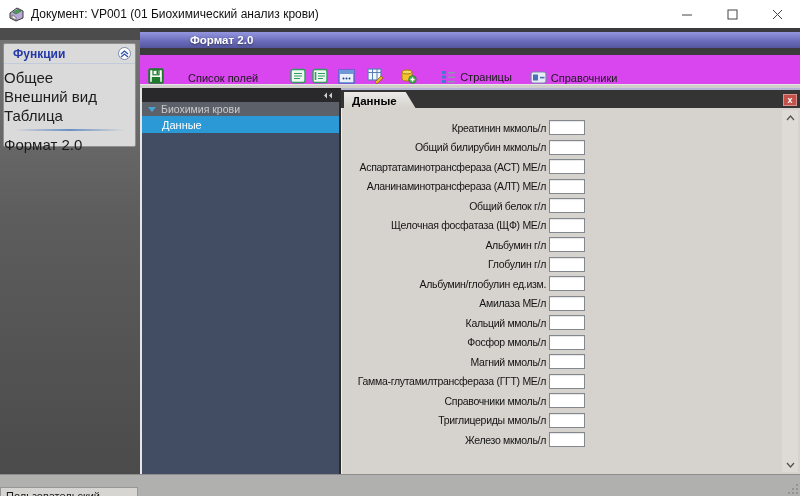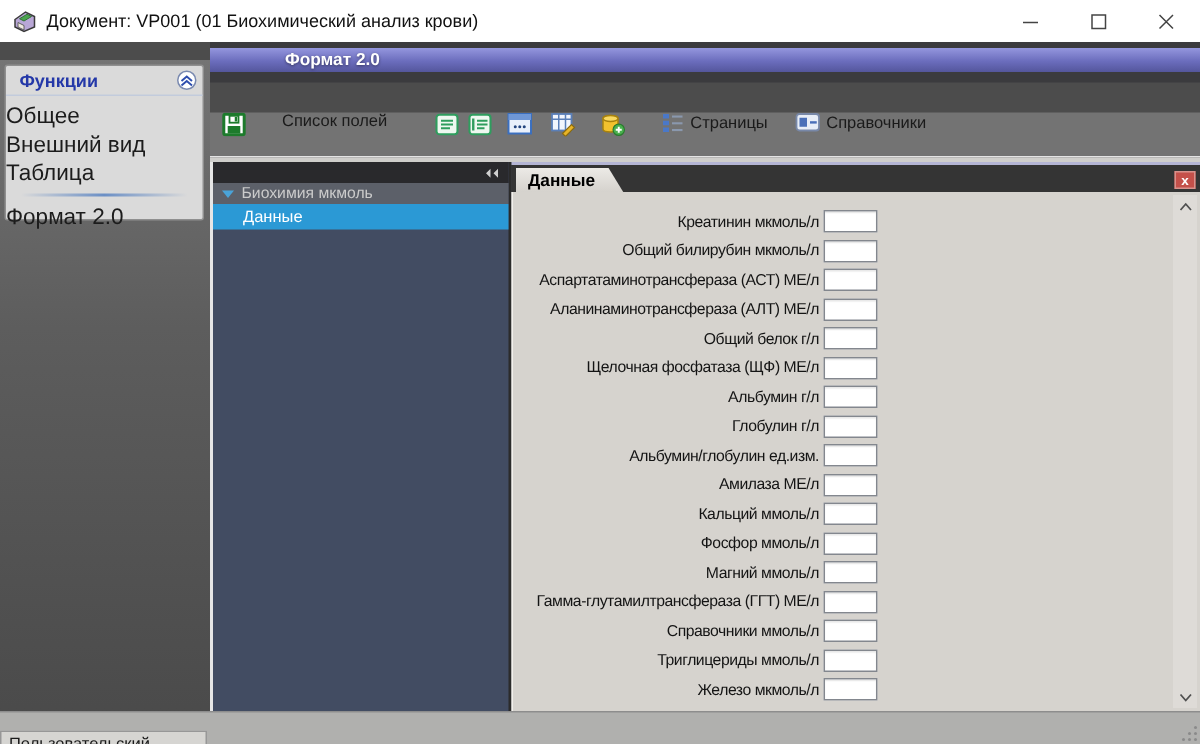--- a/index.html
+++ b/index.html
@@ -31,21 +31,21 @@
   .func-divider { height:2px; margin:4px 10px 4px 10px;
     background:linear-gradient(90deg,rgba(110,145,200,0) 0%,rgba(95,135,195,.9) 50%,rgba(110,145,200,0) 100%); }
 
   .right-col { position:absolute; left:140px; top:0; right:0; height:100%; display:flex; flex-direction:column; }
   .strip-dark1 { height:4px; background:#3b3b3e; }
   .banner { height:16px; background:linear-gradient(180deg,#9496de 0%,var(--banner,#6b6dbd) 55%,#54569c 100%);
     color:#fff; font-weight:bold; font-size:11.5px; display:flex; align-items:center; padding-left:50px;
     text-shadow:0 1px 2px rgba(0,0,0,.45); }
   .strip-dark2 { height:7px; background:#3b3b3e; }
 
-  .toolbar { height:30px; background:#737373; display:flex; align-items:flex-start; border-bottom:1px solid #e4e4e4;margin-top:20px; }
+  .toolbar { height:30px; background:#d946ef; display:flex; align-items:flex-end; border-bottom:1px solid #e4e4e4; }
   .tb-btn { display:flex; align-items:center; gap:4px; }
   .tb-label { font-size:11px; color:#1a1a1a; }
   .strip-gray { height:3px; background:#cfcecb; }
 
   .content { flex:1; display:flex; min-height:0; }
 
   
   .tree-panel { width:201px; background:var(--tree-bg,#424c62);
     border-left:2px solid #e6e6e6; border-right:2px solid #2b2b2b;
     display:flex; flex-direction:column; }
@@ -256,21 +256,21 @@
           <span>
             <span>
               <svg width="10" height="7" viewBox="0 0 10 7">
                 <path d="M4 0.5 L1 3.5 L4 6.5 Z M9 0.5 L6 3.5 L9 6.5 Z" fill="#cfcfcf"></path>
               </svg>
             </span>
           </span>
         </div>
         <div class="tree-root">
           <span class="caret-down"></span>
-          <span>Биохимия мкмоль</span>
+          <span>Биохимия крови</span>
         </div>
         <div class="tree-selected">
           <span>Данные</span>
         </div>
         <div style="flex:1"></div>
       </div>
 
       <div class="form-panel">
         <div class="tabbar">
           <div class="tab">

